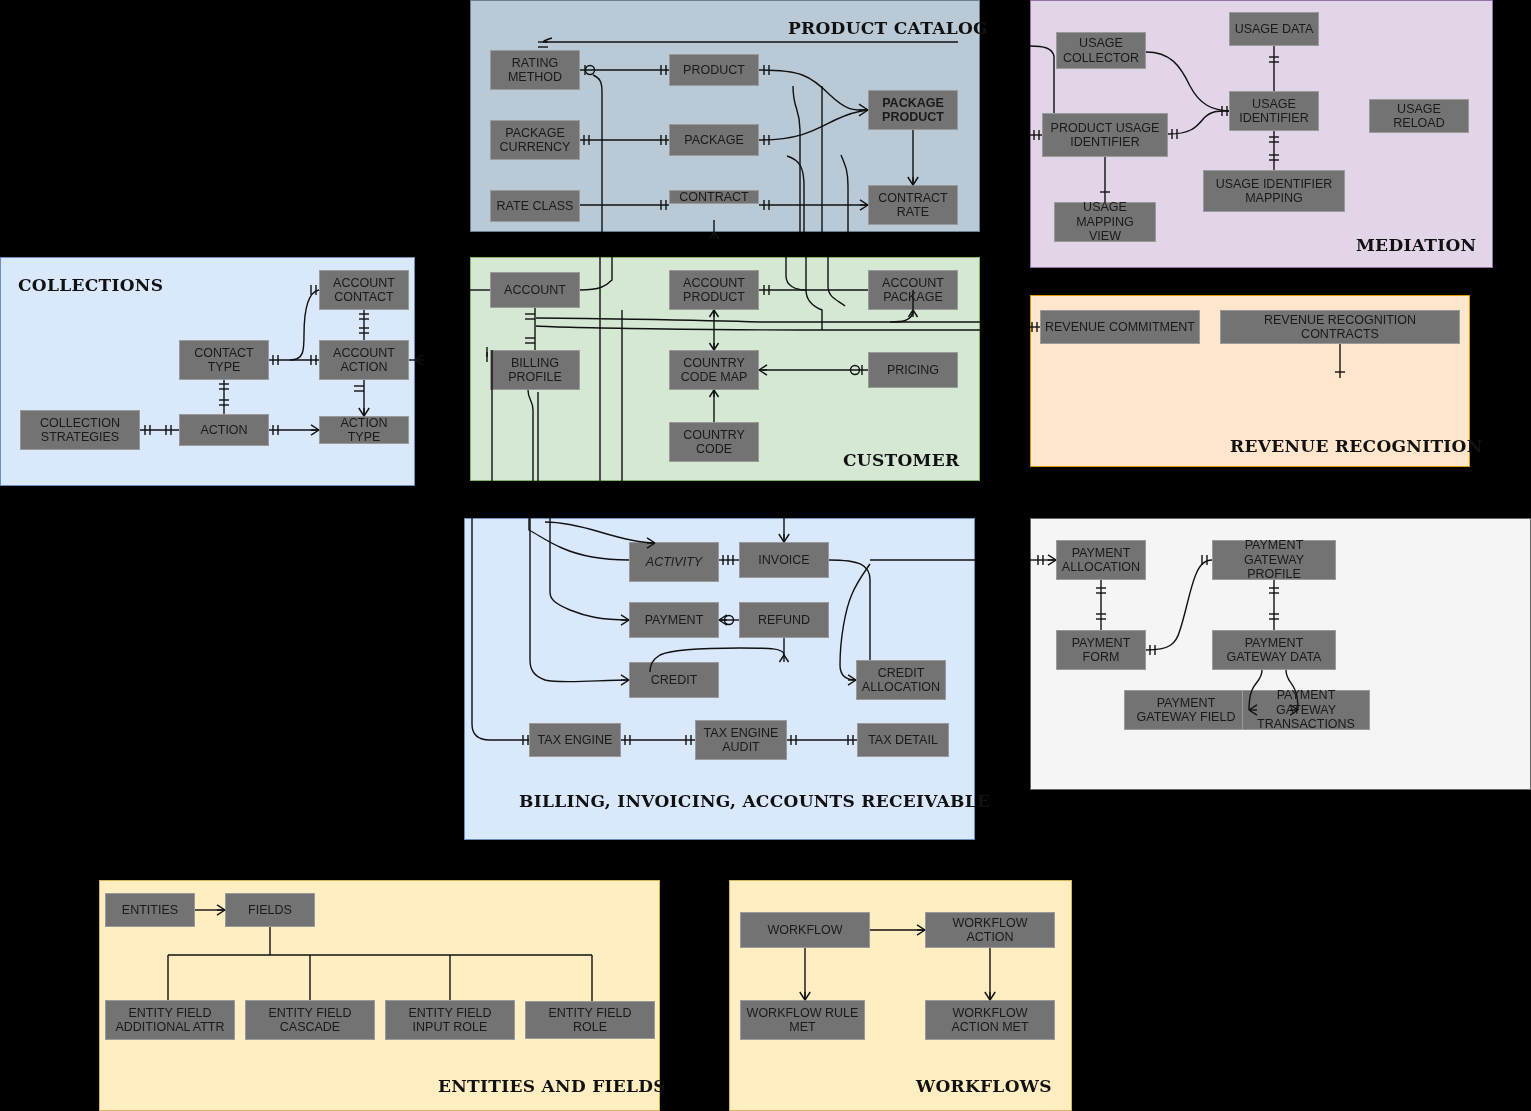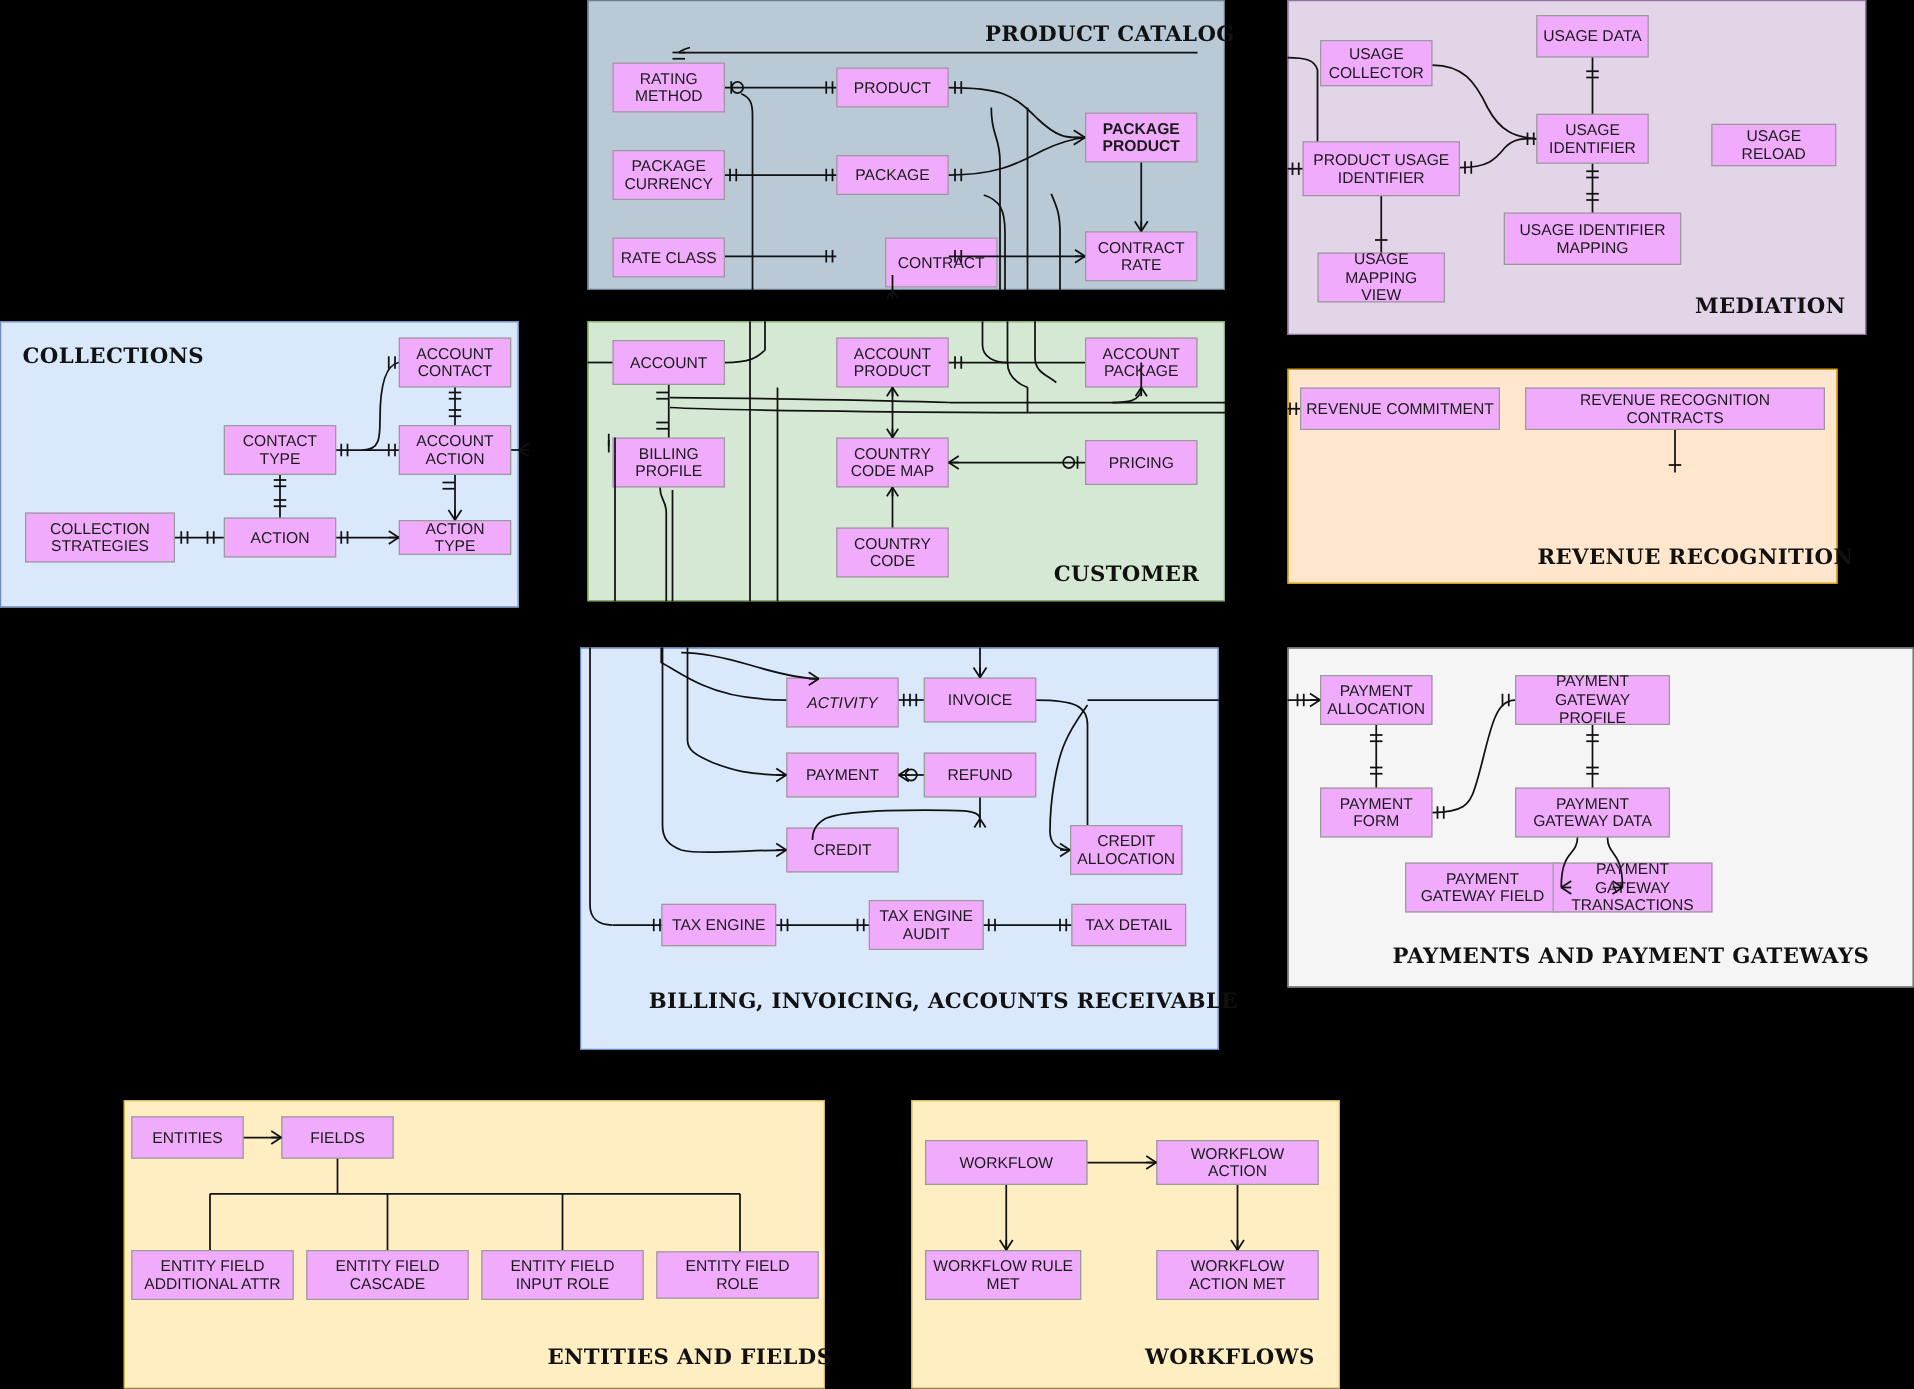--- a/index.html
+++ b/index.html
@@ -1,39 +1,39 @@
 <!DOCTYPE html>
 <html><head>
 <meta charset="utf-8">
 <style>
   html,body{margin:0;padding:0;background:#000;}
   #canvas{position:relative;width:1531px;height:1111px;background:#000;
           font-family:"Liberation Sans", sans-serif;overflow:hidden;}
   .panel{position:absolute;box-sizing:border-box;}
   .panel-title{position:absolute;font-weight:bold;font-family:"DejaVu Serif", serif;
                font-size:17px;letter-spacing:.3px;color:#111;white-space:nowrap;}
-  .ent{position:absolute;box-sizing:border-box;background:#f0abfc;border:1px solid #9a9a9a;
+  .ent{position:absolute;box-sizing:border-box;background:#737373;border:1px solid #9a9a9a;
        display:flex;align-items:center;justify-content:center;text-align:center;
        font-size:12.5px;color:#1a1a1a;line-height:1.15;padding:2px 4px;}
   svg.links{position:absolute;left:0;top:0;overflow:visible;pointer-events:none;}
   svg.links path,svg.links line{fill:none;stroke:#111;stroke-width:1.4;}
 </style>
 </head>
 <body>
 
 <div id="canvas" style="width: 1531px; height: 1111px; background: rgb(0, 0, 0); padding-left: 32px;">
     <div class="panel" style="left: 470px; top: 0px; width: 510px; height: 232px; background: rgb(185, 201, 214); border: 1px solid rgb(107, 127, 143);"></div>
     <div class="panel-title" style="left: 788px; top: 18px;">PRODUCT CATALOG</div>
     <div class="ent" style="left: 490px; top: 50px; width: 90px; height: 40px;">RATING METHOD</div>
     <div class="ent" style="left: 669px; top: 54px; width: 90px; height: 32px;">PRODUCT</div>
     <div class="ent" style="left: 868px; top: 90px; width: 90px; height: 40px; font-weight: bold;">PACKAGE PRODUCT</div>
     <div class="ent" style="left: 490px; top: 120px; width: 90px; height: 40px;">PACKAGE CURRENCY</div>
     <div class="ent" style="left: 669px; top: 124px; width: 90px; height: 32px;">PACKAGE</div>
     <div class="ent" style="left: 490px; top: 190px; width: 90px; height: 32px;">RATE CLASS</div>
-    <div class="ent" style="left: 669px; top: 190px; width: 90px; height: 40px; margin-left: 39px;">CONTRACT</div>
+    <div class="ent" style="left: 669px; top: 190px; width: 90px; height: 14px;">CONTRACT</div>
     <div class="ent" style="left: 868px; top: 185px; width: 90px; height: 40px;">CONTRACT RATE</div>
     <div class="panel" style="left: 1030px; top: 0px; width: 463px; height: 268px; background: rgb(225, 213, 231); border: 1px solid rgb(150, 115, 166);"></div>
     <div class="panel-title" style="left: 1356px; top: 235px;">MEDIATION</div>
     <div class="ent" style="left: 1056px; top: 32px; width: 90px; height: 37px; text-align: center;">USAGE COLLECTOR</div>
     <div class="ent" style="left: 1229px; top: 12px; width: 90px; height: 34px;">USAGE DATA</div>
     <div class="ent" style="left: 1229px; top: 91px; width: 90px; height: 40px;">USAGE IDENTIFIER</div>
     <div class="ent" style="left: 1369px; top: 99px; width: 100px; height: 34px;">USAGE RELOAD</div>
     <div class="ent" style="left: 1042px; top: 113px; width: 126px; height: 44px;">PRODUCT USAGE IDENTIFIER</div>
     <div class="ent" style="left: 1203px; top: 170px; width: 142px; height: 42px;">USAGE IDENTIFIER MAPPING</div>
     <div class="ent" style="left: 1054px; top: 202px; width: 102px; height: 40px;">USAGE MAPPING VIEW</div>
@@ -63,21 +63,20 @@
     <div class="ent" style="left: 629px; top: 542px; width: 90px; height: 40px; font-style: italic;">ACTIVITY</div>
     <div class="ent" style="left: 739px; top: 542px; width: 90px; height: 36px;">INVOICE</div>
     <div class="ent" style="left: 629px; top: 602px; width: 90px; height: 36px;">PAYMENT</div>
     <div class="ent" style="left: 739px; top: 602px; width: 90px; height: 36px;">REFUND</div>
     <div class="ent" style="left: 629px; top: 662px; width: 90px; height: 36px;">CREDIT</div>
     <div class="ent" style="left: 856px; top: 660px; width: 90px; height: 40px;">CREDIT ALLOCATION</div>
     <div class="ent" style="left: 529px; top: 723px; width: 92px; height: 34px;">TAX ENGINE</div>
     <div class="ent" style="left: 695px; top: 720px; width: 92px; height: 40px;">TAX ENGINE AUDIT</div>
     <div class="ent" style="left: 857px; top: 723px; width: 92px; height: 34px;">TAX DETAIL</div>
     <div class="panel" style="left: 1030px; top: 518px; width: 501px; height: 272px; background: rgb(245, 245, 245); border: 1px solid rgb(102, 102, 102);"></div>
-    <div class="panel-title" style="left: 1114px; top: 755px;">PAYMENTS AND PAYMENT GATEWAYS</div>
     <div class="ent" style="left: 1056px; top: 540px; width: 90px; height: 40px;">PAYMENT ALLOCATION</div>
     <div class="ent" style="left: 1212px; top: 540px; width: 124px; height: 40px;">PAYMENT GATEWAY PROFILE</div>
     <div class="ent" style="left: 1056px; top: 630px; width: 90px; height: 40px;">PAYMENT FORM</div>
     <div class="ent" style="left: 1212px; top: 630px; width: 124px; height: 40px;">PAYMENT GATEWAY DATA</div>
     <div class="ent" style="left: 1124px; top: 690px; width: 124px; height: 40px;">PAYMENT GATEWAY FIELD</div>
     <div class="ent" style="left: 1242px; top: 690px; width: 128px; height: 40px;">PAYMENT GATEWAY TRANSACTIONS</div>
     <div class="panel" style="left: 99px; top: 880px; width: 561px; height: 231px; background: rgb(255, 238, 194); border: 1px solid rgb(214, 182, 86);"></div>
     <div class="panel-title" style="left: 438px; top: 1076px;">ENTITIES AND FIELDS</div>
     <div class="ent" style="left: 105px; top: 893px; width: 90px; height: 34px;">ENTITIES</div>
     <div class="ent" style="left: 225px; top: 893px; width: 90px; height: 34px;">FIELDS</div>

